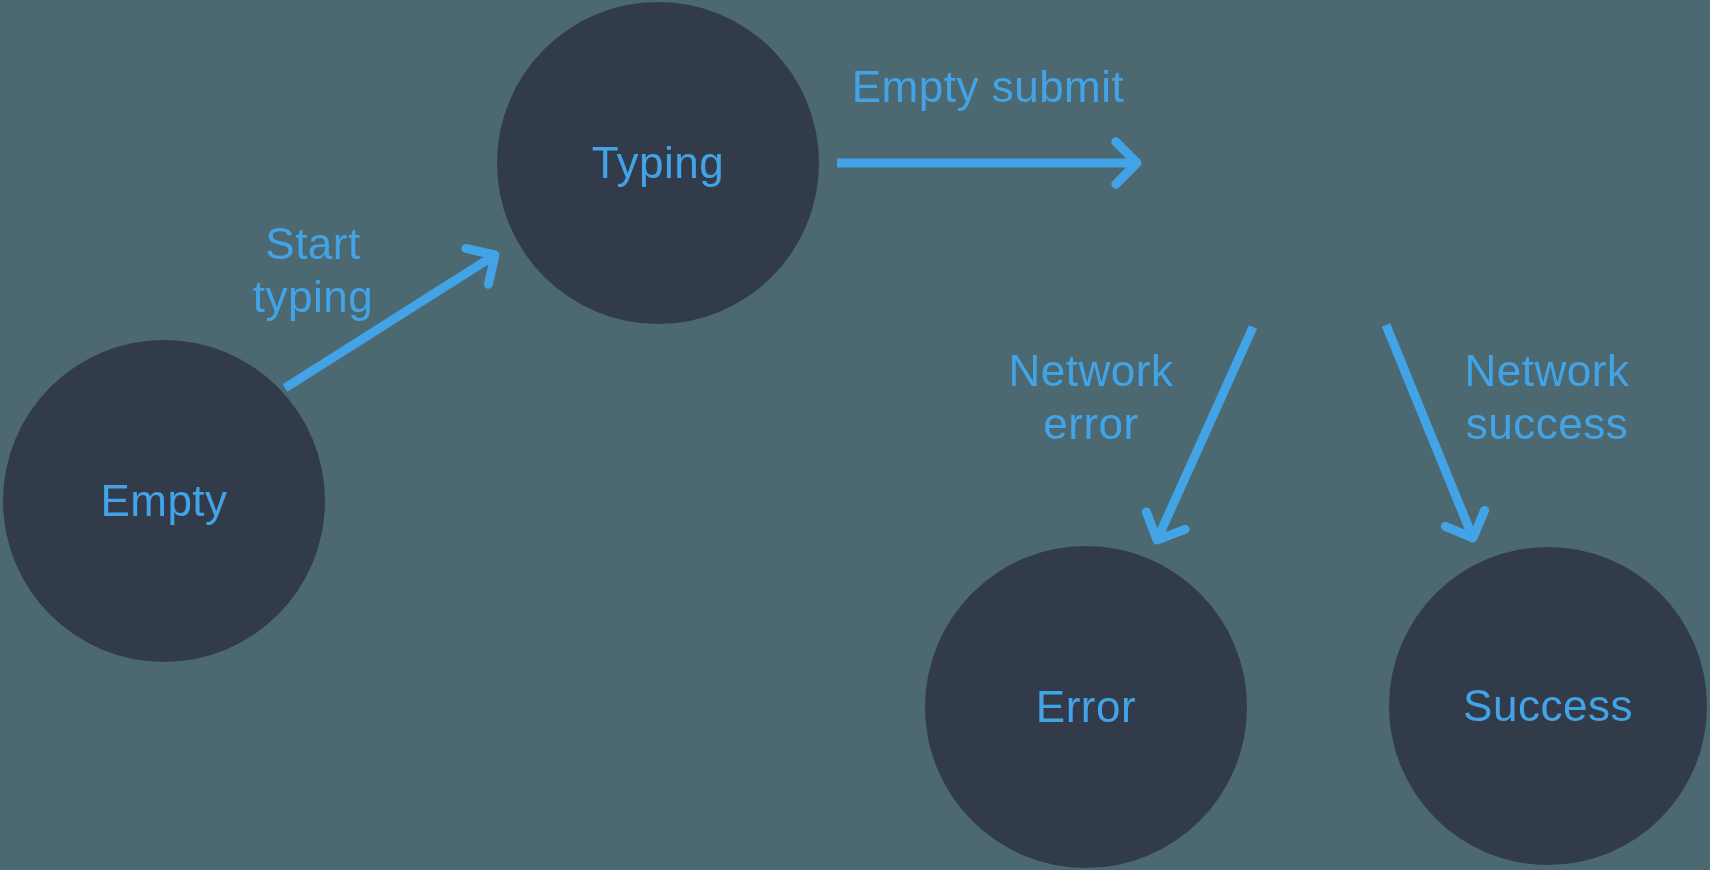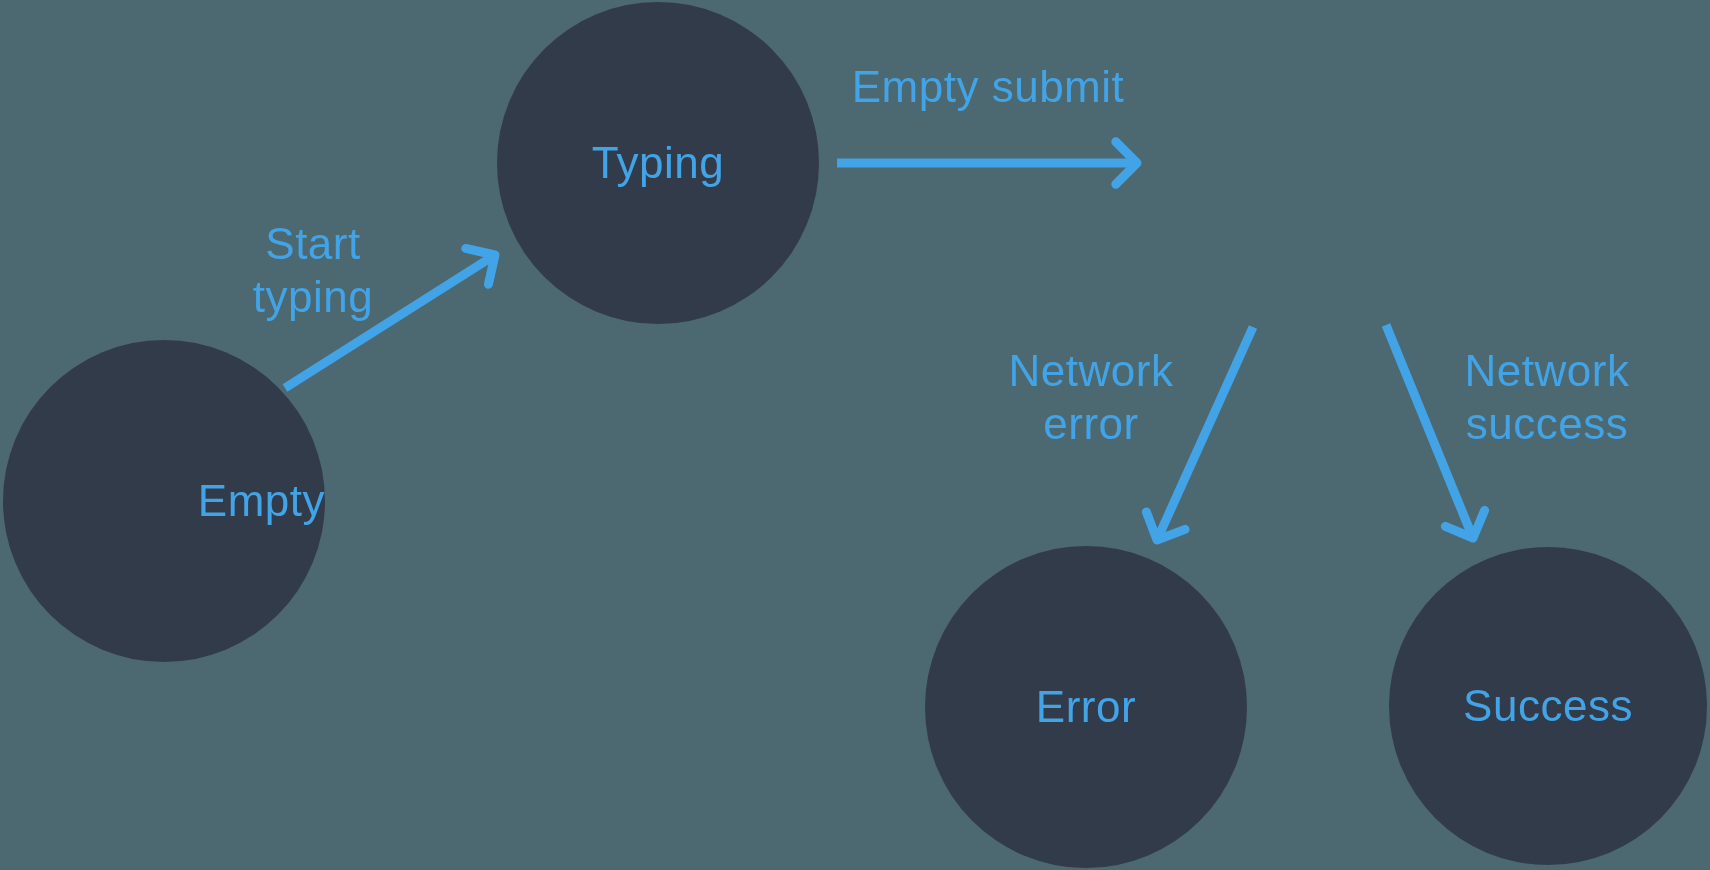--- a/index.html
+++ b/index.html
@@ -74,21 +74,21 @@
       <g>
         <line x1="1253" y1="327" x2="1157" y2="540" class="edge-stroke" stroke-linecap="butt"></line>
         <polyline points="1185.0561502707194,529.3767974703101 1157,540 1146.37679747031,511.94384972928054" class="edge-stroke" stroke-linecap="round" stroke-linejoin="round"></polyline>
       </g>
       <g>
         <line x1="1386" y1="325" x2="1473" y2="538" class="edge-stroke" stroke-linecap="butt"></line>
         <polyline points="1484.6169745306527,510.34053683177916 1473,538 1445.3405368317792,526.3830254693472" class="edge-stroke" stroke-linecap="round" stroke-linejoin="round"></polyline>
       </g>
     </svg>
 
-  <div class="node" style="left: 3px; top: 340px; width: 322px; height: 322px; justify-content: flex-end;">
+  <div class="node" style="left: 3px; top: 340px; width: 322px; height: 322px;">
     <span class="node-label">Empty</span>
   </div>
   <div class="node" style="left: 497px; top: 2px; width: 322px; height: 322px;">
     <span class="node-label">Typing</span>
   </div>
   <div class="node" style="left: 925px; top: 546px; width: 322px; height: 322px;">
     <span class="node-label">Error</span>
   </div>
   <div class="node" style="left: 1389px; top: 547px; width: 318px; height: 318px;">
     <span class="node-label">Success</span>

